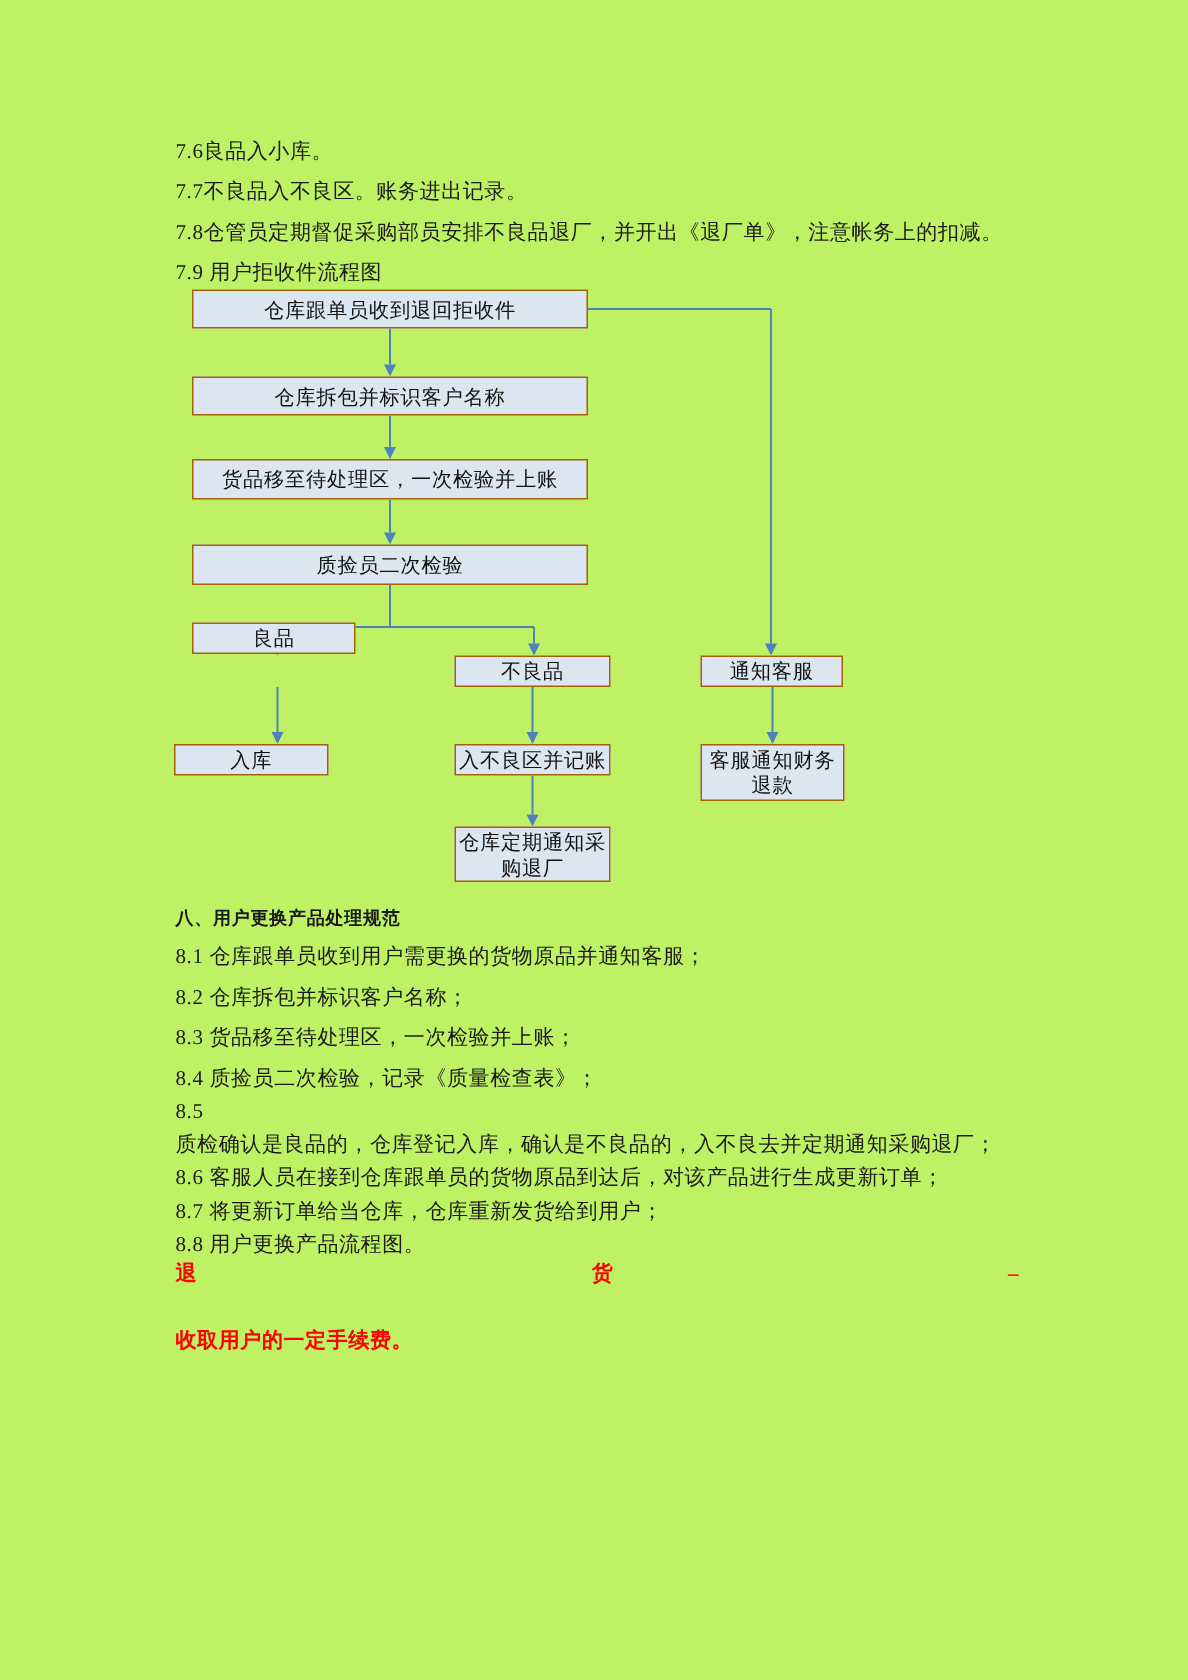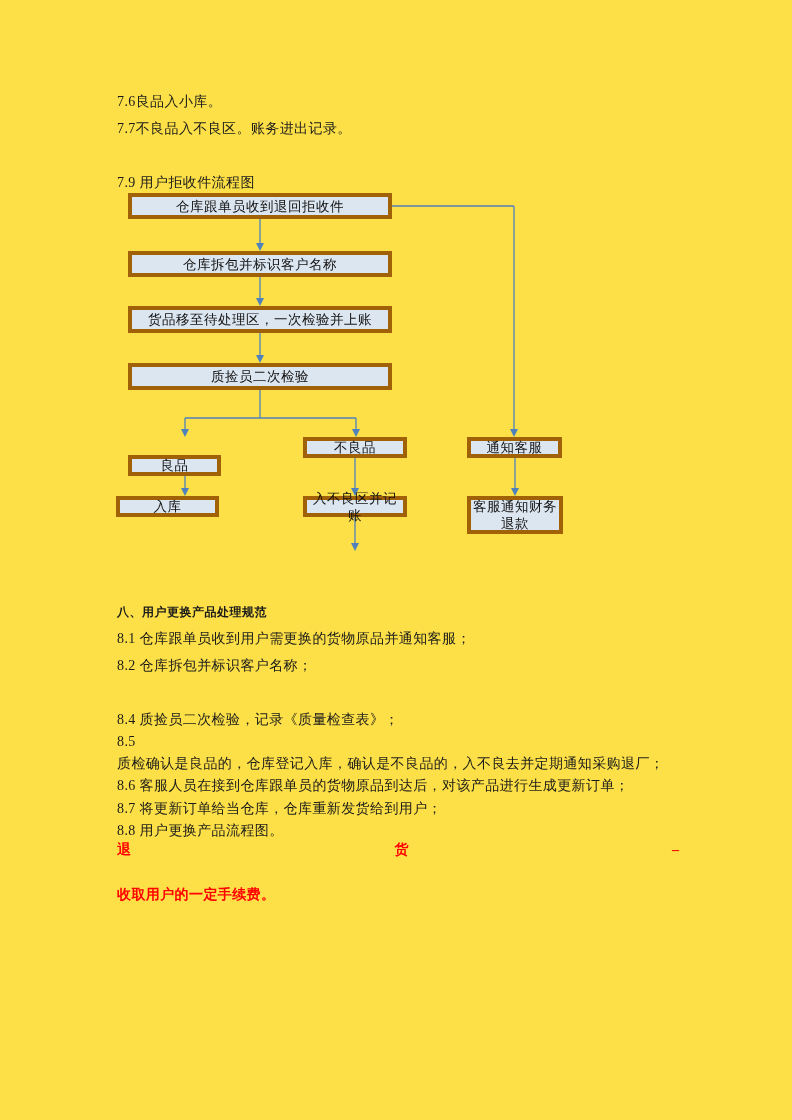--- a/index.html
+++ b/index.html
@@ -1,51 +1,52 @@
 <!DOCTYPE html>
 <html><head>
 <meta charset="utf-8">
 <style>
   html,body { margin:0; padding:0; background:#ffffff; }
   .page {
-    position:relative; width:792px; height:1120px; background:#fde047;
+    position:relative; width:792px; height:1120px; background:#bef264;
     font-family:"Liberation Serif","DejaVu Serif",serif; color:#1a1a1a;
     overflow:hidden; margin:0 auto;
   }
   .tline {
     position:absolute; left:117px; font-size:14px; white-space:nowrap;
     letter-spacing:0.4px; line-height:18px;
   }
   .heading {
     position:absolute; left:117px;
     font-family:"Liberation Sans","DejaVu Sans",sans-serif;
     font-weight:bold; font-size:12px; letter-spacing:0.5px; white-space:nowrap;
   }
   .fbox {
     position:absolute; box-sizing:border-box;
-    background:#dce6f1; border:4px solid #a16207;
+    background:#dce6f1; border:1px solid #a16207;
     display:flex; align-items:center; justify-content:center;
     text-align:center; font-size:13.5px; line-height:17px;
     letter-spacing:0.5px; color:#111;
   }
   .connectors { position:absolute; left:0; top:0; pointer-events:none; }
   .red { color:#ff0000; font-weight:bold; }
   .redline1 {
     position:absolute; left:117px; top:841px; width:562px;
     display:flex; justify-content:space-between;
     font-size:14px; line-height:18px;
   }
 </style>
 </head>
 <body>
 
 <div class="page">
 
   <div class="tline" style="top:93px">7.6良品入小库。</div>
   <div class="tline" style="top:120px">7.7不良品入不良区。账务进出记录。</div>
+  <div class="tline" style="top:147px">7.8仓管员定期督促采购部员安排不良品退厂，并开出《退厂单》，注意帐务上的扣减。</div>
   <div class="tline" style="top:174px">7.9 用户拒收件流程图</div>
 
   <svg class="connectors" width="792" height="620" viewBox="0 0 792 620">
     <g stroke="#4f81bd" stroke-width="1.3" fill="none">
       <line x1="260" y1="219" x2="260" y2="243"></line>
       <line x1="260" y1="277" x2="260" y2="298"></line>
       <line x1="260" y1="333" x2="260" y2="355"></line>
       <line x1="260" y1="390" x2="260" y2="418"></line>
       <line x1="185" y1="418" x2="356" y2="418"></line>
       <line x1="185" y1="418" x2="185" y2="429"></line>
@@ -69,33 +70,35 @@
       <polygon points="511,488 519,488 515,496"></polygon>
       <polygon points="351,543 359,543 355,551"></polygon>
     </g>
   </svg>
 
   <div class="fbox" style="left:128px;top:193px;width:264px;height:26px">仓库跟单员收到退回拒收件</div>
   <div class="fbox" style="left:128px;top:306px;width:264px;height:27px">货品移至待处理区，一次检验并上账</div>
   <div class="fbox" style="left:128px;top:251px;width:264px;height:26px">仓库拆包并标识客户名称</div>
   <div class="fbox" style="left:128px;top:363px;width:264px;height:27px">质捡员二次检验</div>
 
-  <div class="fbox" style="left:128px;top:455px;width:93px;height:21px">良品</div>
+  <div class="fbox" style="left:128px;top:415px;width:109px;height:21px">良品</div>
   <div class="fbox" style="left:303px;top:437px;width:104px;height:21px">不良品</div>
   <div class="fbox" style="left:467px;top:437px;width:95px;height:21px">通知客服</div>
 
   <div class="fbox" style="left:116px;top:496px;width:103px;height:21px">入库</div>
   <div class="fbox" style="left:303px;top:496px;width:104px;height:21px">入不良区并记账</div>
   <div class="fbox" style="left:467px;top:496px;width:96px;height:38px">客服通知财务退款</div>
 
+  <div class="fbox" style="left:303px;top:551px;width:104px;height:37px">仓库定期通知采购退厂</div>
 
   <div class="heading" style="top:604px">八、用户更换产品处理规范</div>
 
   <div class="tline" style="top:630px">8.1 仓库跟单员收到用户需更换的货物原品并通知客服；</div>
   <div class="tline" style="top:657px">8.2 仓库拆包并标识客户名称；</div>
+  <div class="tline" style="top:684px">8.3 货品移至待处理区，一次检验并上账；</div>
   <div class="tline" style="top:711px">8.4 质捡员二次检验，记录《质量检查表》；</div>
   <div class="tline" style="top:733px">8.5</div>
   <div class="tline" style="top:755px">质检确认是良品的，仓库登记入库，确认是不良品的，入不良去并定期通知采购退厂；</div>
   <div class="tline" style="top:777px">8.6 客服人员在接到仓库跟单员的货物原品到达后，对该产品进行生成更新订单；</div>
   <div class="tline" style="top:800px">8.7 将更新订单给当仓库，仓库重新发货给到用户；</div>
   <div class="tline" style="top:822px">8.8 用户更换产品流程图。</div>
 
   <div class="redline1 red">
     <span>退</span>
     <span>货</span>

